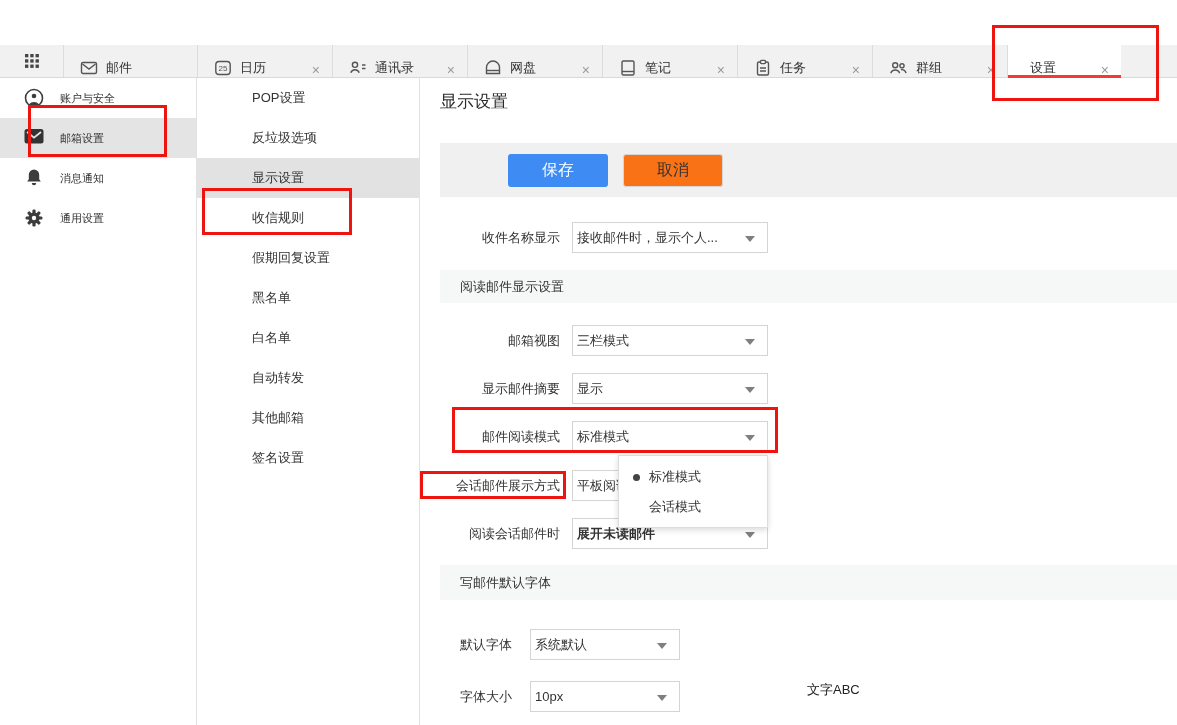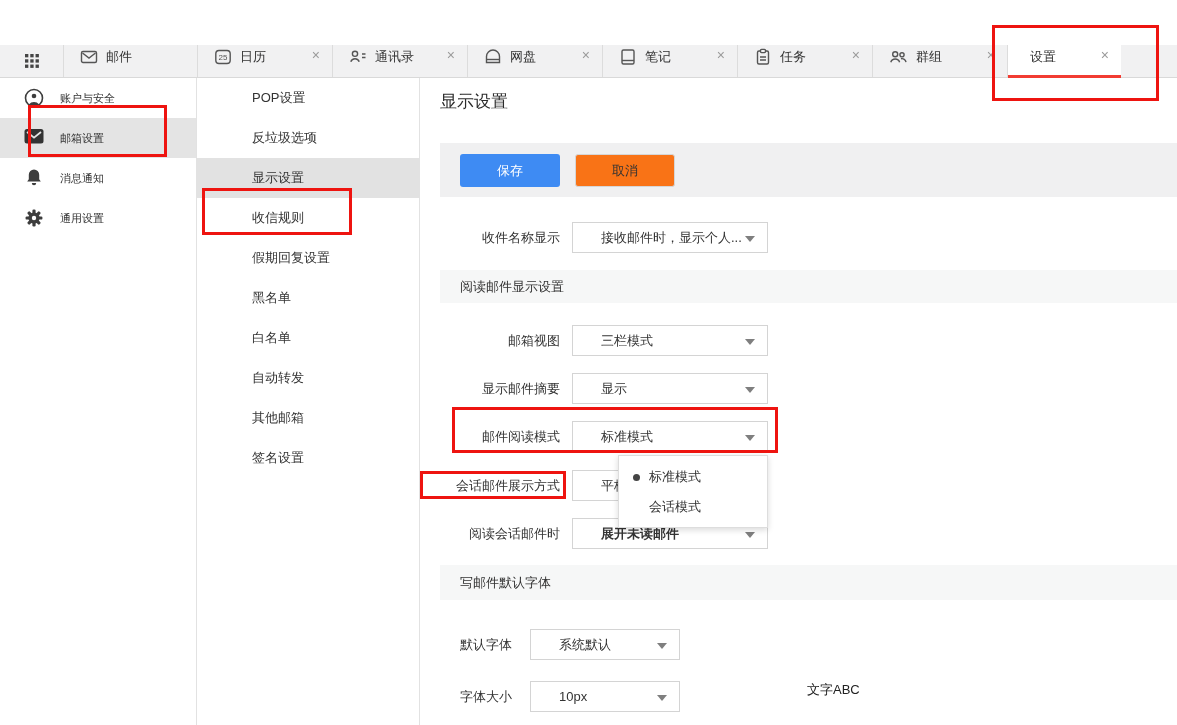--- a/index.html
+++ b/index.html
@@ -11,21 +11,21 @@
   .topbar { position:absolute; left:0; top:0; width:1177px; height:45px; background:#35393d; }
   .logo-wrap { position:absolute; left:22px; top:8px; display:flex; align-items:center; gap:9px; }
   .brand { color:#e4e6e7; font-size:17px; letter-spacing:2px; }
   .searchbox { position:absolute; left:193px; top:5px; width:972px; height:34px; background:#4c5054; border:none; border-radius:4px; color:#cfd1d3; font-size:13px; padding-left:42px; outline:none; }
   .searchbox::placeholder { color:#a9acaf; }
   .search-ic { position:absolute; left:207px; top:14px; }
 
   
   .tabbar { position:absolute; left:0; top:45px; width:1177px; height:33px; background:#f1f1f2; border-bottom:1px solid #d9d9d9; display:flex; }
   .appsbtn { width:63px; height:32px; display:flex; align-items:center; justify-content:center; }
-  .tab { position:relative; height:32px; border-left:1px solid #dcdcdc; display:flex; align-items:flex-start; padding:3px 10px 0 16px; }
+  .tab { position:relative; height:32px; border-left:1px solid #dcdcdc; display:flex; align-items:flex-end; padding:9px 10px 0 16px; }
   .tab .ticon { margin-right:8px; display:flex; }
   .tab .tlabel { font-size:13px; color:#333; flex:1; }
   .tab .tclose { color:#9a9a9a; font-size:14px; line-height:1; padding:0 2px; cursor:pointer; }
   .tab.active { background:#fff; }
   .tab.active::after { content:""; position:absolute; left:0; right:0; bottom:-1px; height:3px; background:#f23c32; }
 
   
   .sidebar1 { position:absolute; left:0; top:78px; width:197px; height:647px; background:#fff; border-right:1px solid #e2e2e2; }
   .s1item { position:relative; height:40px; display:flex; align-items:center; }
   .s1item.sel { background:#e4e4e4; }
@@ -35,27 +35,27 @@
   .sidebar2 { position:absolute; left:197px; top:78px; width:223px; height:647px; background:#fff; border-right:1px solid #e2e2e2; }
   .s2item { height:40px; display:flex; align-items:center; padding-left:55px; font-size:13px; color:#333; }
   .s2item.sel { background:#e2e2e2; }
 
   
   .main { position:absolute; left:420px; top:78px; width:757px; height:647px; background:#fff; }
   .ptitle { position:absolute; left:20px; top:12px; font-size:17px; color:#2b2b2b; }
   .band { position:absolute; left:20px; width:737px; background:#f0f0f1; }
   .band.light { background:#f6f7f7; }
   .band .btext { position:absolute; left:20px; top:50%; transform:translateY(-50%); font-size:13px; color:#333; }
-  .btn { position:absolute; width:100px; height:33px; border-radius:3px; font-size:13px; display:flex; align-items:center; justify-content:center; cursor:pointer; }
+  .btn { position:absolute; width:100px; height:33px; border-radius:3px; font-size:16px; display:flex; align-items:center; justify-content:center; cursor:pointer;margin-left:48px; }
   .btn.primary { background:#3e8bf3; color:#fff; border:none; }
   .btn.plain { background:#f97316; color:#333; border:1px solid #d6d6d6; }
 
   .flabel { position:absolute; left:0; width:140px; text-align:right; font-size:13px; color:#333; }
   .flabel.short { width:92px; }
-  .dd { position:absolute; height:31px; background:#fff; border:1px solid #d4d4d4; font-size:13px; color:#333; display:flex; align-items:center; padding-left:28px; cursor:pointer; }
+  .dd { position:absolute; height:31px; background:#fff; border:1px solid #d4d4d4; font-size:13px; color:#333; display:flex; align-items:center; padding-left:4px; cursor:pointer; }
   .dd .arrow { position:absolute; right:12px; top:13px; width:0; height:0; border-left:5px solid transparent; border-right:5px solid transparent; border-top:6px solid #7f7f7f; }
 
   .menu { position:absolute; left:198px; top:377px; width:150px; height:73px; background:#fff; border:1px solid #ddd; box-shadow:0 2px 6px rgba(0,0,0,.15); z-index:5; padding-top:6px; }
   .mitem { position:relative; height:30px; display:flex; align-items:center; padding-left:30px; font-size:13px; color:#333; cursor:pointer; }
   .mitem .dot { position:absolute; left:14px; top:12px; width:7px; height:7px; border-radius:50%; background:#444; }
 
   .preview { position:absolute; left:387px; top:603px; font-size:13px; color:#222; }
 
   
   .anno { position:absolute; border:3px solid #ee1410; background:transparent; z-index:40; pointer-events:none; }

